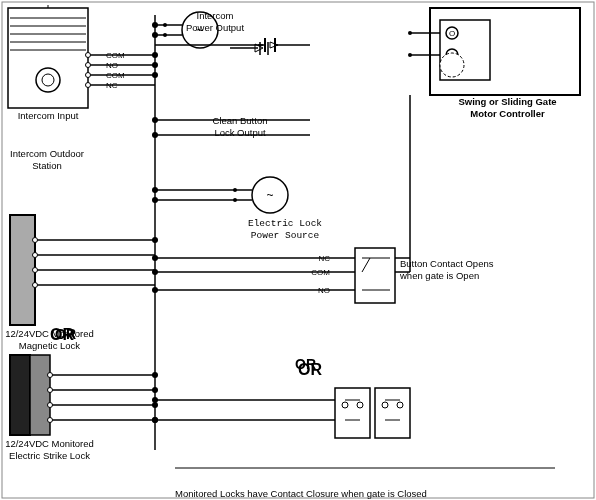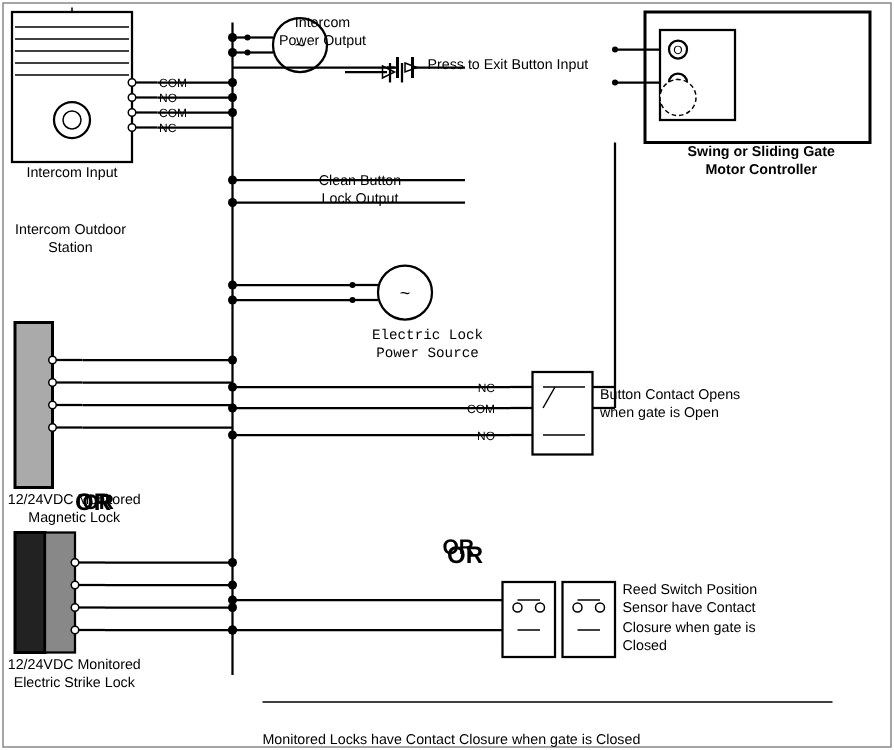--- a/index.html
+++ b/index.html
@@ -230,33 +230,28 @@
     <circle cx="155" cy="420" r="3" fill="#000"></circle>
 
     <line x1="175" y1="468" x2="555" y2="468" stroke="#000" stroke-width="1"></line>
   </svg>
 
   <div class="label" style="left:8px; top:110px; width:80px; text-align:center;">Intercom Input</div>
   <div class="label" style="left:2px; top:148px; width:90px; text-align:center; white-space:pre-line;">Intercom Outdoor
 Station</div>
   <div class="label" style="left:175px; top:10px; width:80px; text-align:center; white-space:pre-line;">Intercom
 Power Output</div>
-  <div class="label" style="left:285px; top:38px; width:130px; text-align:left;">Press to Exit Button Input</div>
   <div class="label" style="left:190px; top:115px; width:100px; text-align:center; white-space:pre-line;">Clean Button
 Lock Output</div>
   <div class="label" style="left:240px; top:218px; width:90px; text-align:center; white-space:pre-line;font-family:Liberation Mono, monospace;">Electric Lock
 Power Source</div>
   <div class="label" style="left:2px; top:328px; width:95px; text-align:center; white-space:pre-line;">12/24VDC Monitored
 Magnetic Lock</div>
   <div class="label" style="left:2px; top:438px; width:95px; text-align:center; white-space:pre-line;">12/24VDC Monitored
 Electric Strike Lock</div>
   <div class="label" style="left:55px; top:325px; font-size:14px; font-weight:bold;">OR</div>
   <div class="label" style="left:295px; top:355px; font-size:14px; font-weight:bold;">OR</div>
   <div class="label" style="left:400px; top:258px; width:150px; text-align:left; white-space:pre-line;">Button Contact Opens
 when gate is Open</div>
-  <div class="label" style="left:415px; top:388px; width:160px; text-align:left; white-space:pre-line;">Reed Switch Position
-Sensor have Contact
-Closure when gate is
-Closed</div>
   <div class="label" style="left:435px; top:96px; width:145px; text-align:center; white-space:pre-line;font-weight:bold;">Swing or Sliding Gate
 Motor Controller</div>
   <div class="label" style="left:175px; top:488px; width:380px; text-align:left;">Monitored Locks have Contact Closure when gate is Closed</div>
 </div>
 
 </body></html>

